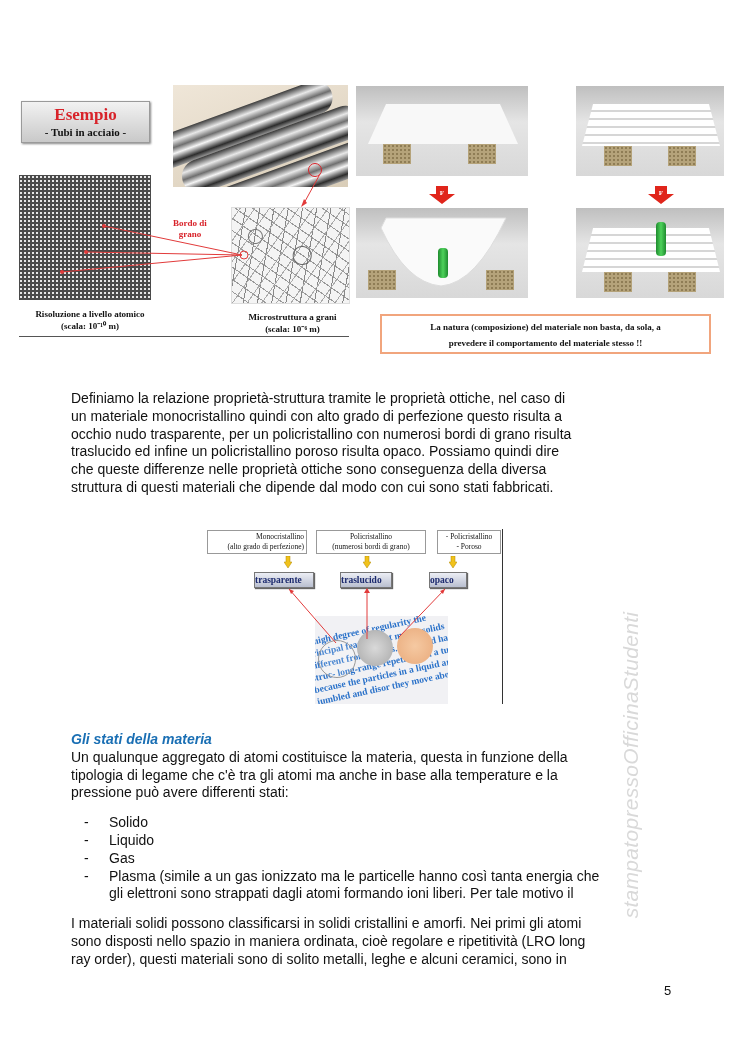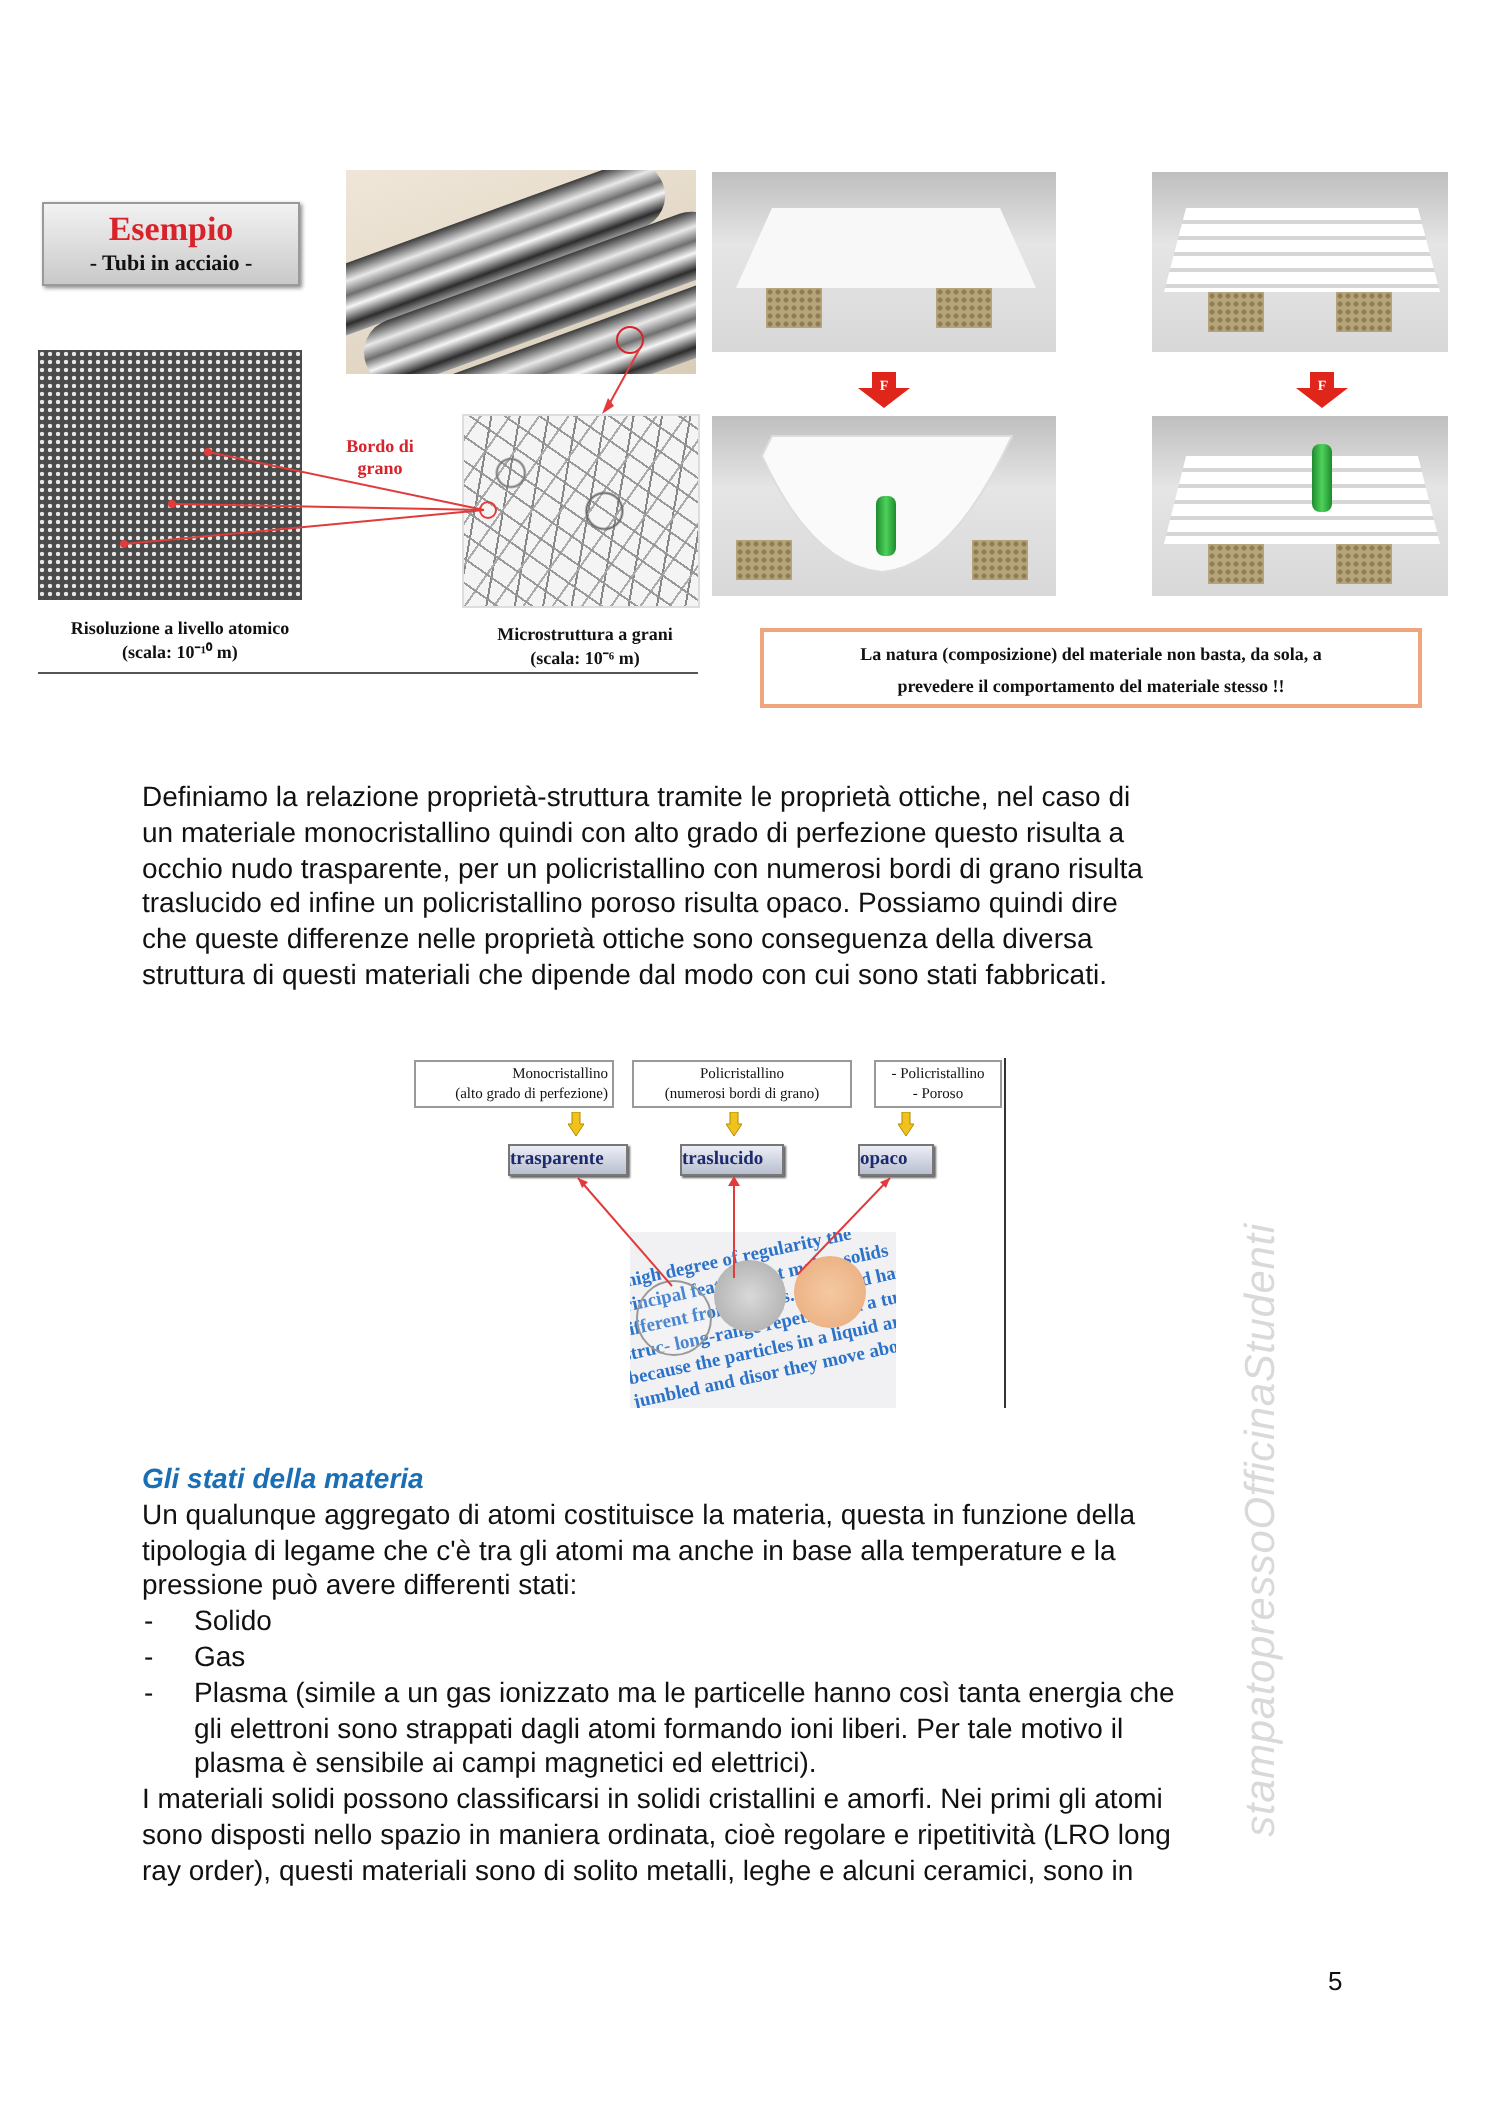--- a/index.html
+++ b/index.html
@@ -47,21 +47,21 @@
   .opt-label { position:absolute; border:1px solid #999; background:#fff; font-size:7.5px; text-align:center; line-height:10px; padding:1px 2px; box-sizing:border-box; }
   .opt-arrow { position:absolute; width:8px; height:12px; }
   .opt-chip { position:absolute; background:linear-gradient(#eceef5,#b9bfd0); border:1px solid #777; box-shadow:1px 1px 1px #666; color:#1c2a6e; font-weight:bold; font-size:9.5px; line-height:14px; }
   .opt-photo { position:absolute; left:111px; top:87px; width:133px; height:88px; background:#f1f1f4; overflow:hidden; }
   .opt-photo-text { position:absolute; left:-6px; top:4px; width:160px; color:#2b72c9; font-weight:bold; font-size:9.5px; line-height:12px; transform:rotate(-12deg); font-family:"Liberation Serif", serif; }
   .disc { position:absolute; width:36px; height:36px; border-radius:50%; }
 
   .watermark { left:611px; top:540px; width:40px; height:450px; }
   .watermark span { position:absolute; left:50%; top:50%; white-space:nowrap; transform:translate(-50%,-50%) rotate(-90deg); font-size:21px; font-style:italic; color:#d9d9d9; letter-spacing:0.3px; }
 
-  ul.states { list-style:none; margin:0; padding:0; }
+  ul.states { list-style:none; margin:12px; padding:0; }
   ul.states li { position:relative; padding-left:26px; }
   ul.states li::before { content:"-"; position:absolute; left:1px; }
   .page-num { left:664px; top:983px; font-size:13px; }
 </style>
 </head>
 <body>
 
 <div class="abs example-box serif">
   <span class="example-title">Esempio</span>
   <span class="example-sub">- Tubi in acciaio -</span>
@@ -202,25 +202,25 @@
   <span>stampatopressoOfficinaStudenti</span>
 </div>
 
 <div class="abs body-text" style="left:71px;top:731px;width:610px;">
   <div class="heading">Gli stati della materia</div>
   <div>Un qualunque aggregato di atomi costituisce la materia, questa in funzione della</div>
   <div>tipologia di legame che c'è tra gli atomi ma anche in base alla temperature e la</div>
   <div>pressione può avere differenti stati:</div>
   <ul class="states">
     <li><span>Solido</span></li>
+    <li><span>Liquido</span></li>
     <li><span>Gas</span></li>
     <li>
       <div>Plasma (simile a un gas ionizzato ma le particelle hanno così tanta energia che</div>
       <div>gli elettroni sono strappati dagli atomi formando ioni liberi. Per tale motivo il</div>
-      <div>plasma è sensibile ai campi magnetici ed elettrici).</div>
     </li>
   </ul>
   <div>I materiali solidi possono classificarsi in solidi cristallini e amorfi. Nei primi gli atomi</div>
   <div>sono disposti nello spazio in maniera ordinata, cioè regolare e ripetitività (LRO long</div>
   <div>ray order), questi materiali sono di solito metalli, leghe e alcuni ceramici, sono in</div>
 </div>
 
 <div class="abs page-num">5</div>
 
 </body></html>

